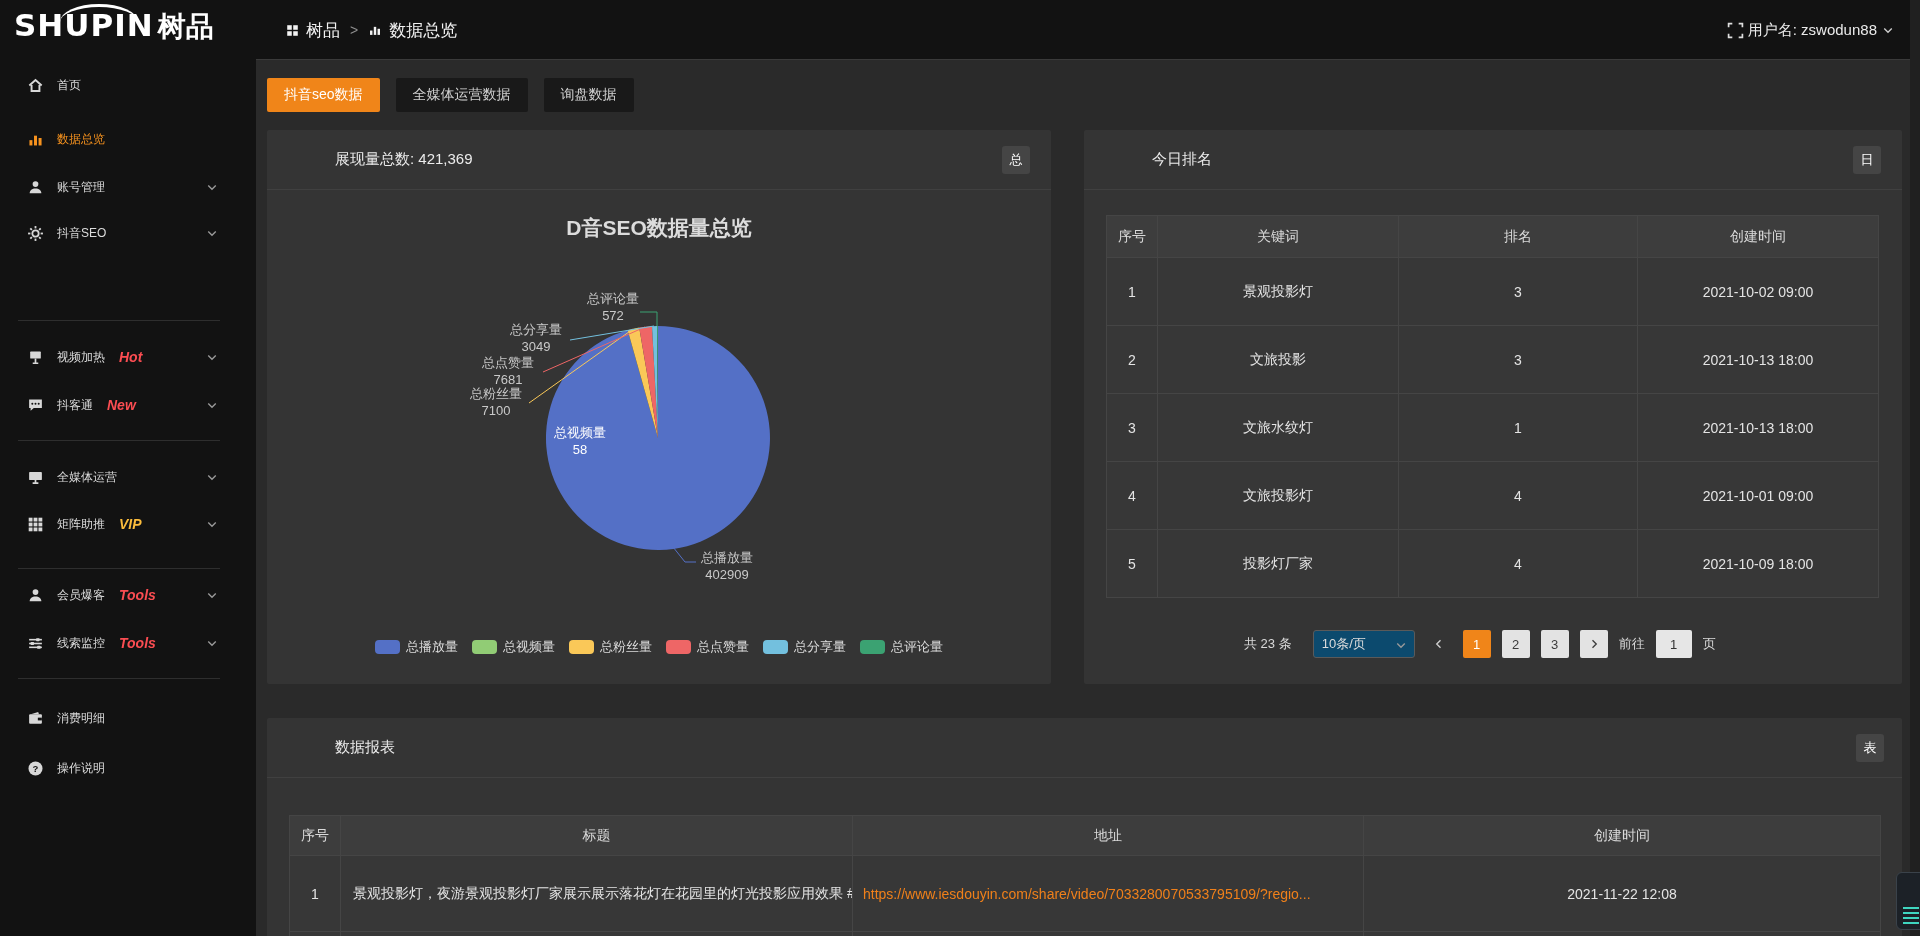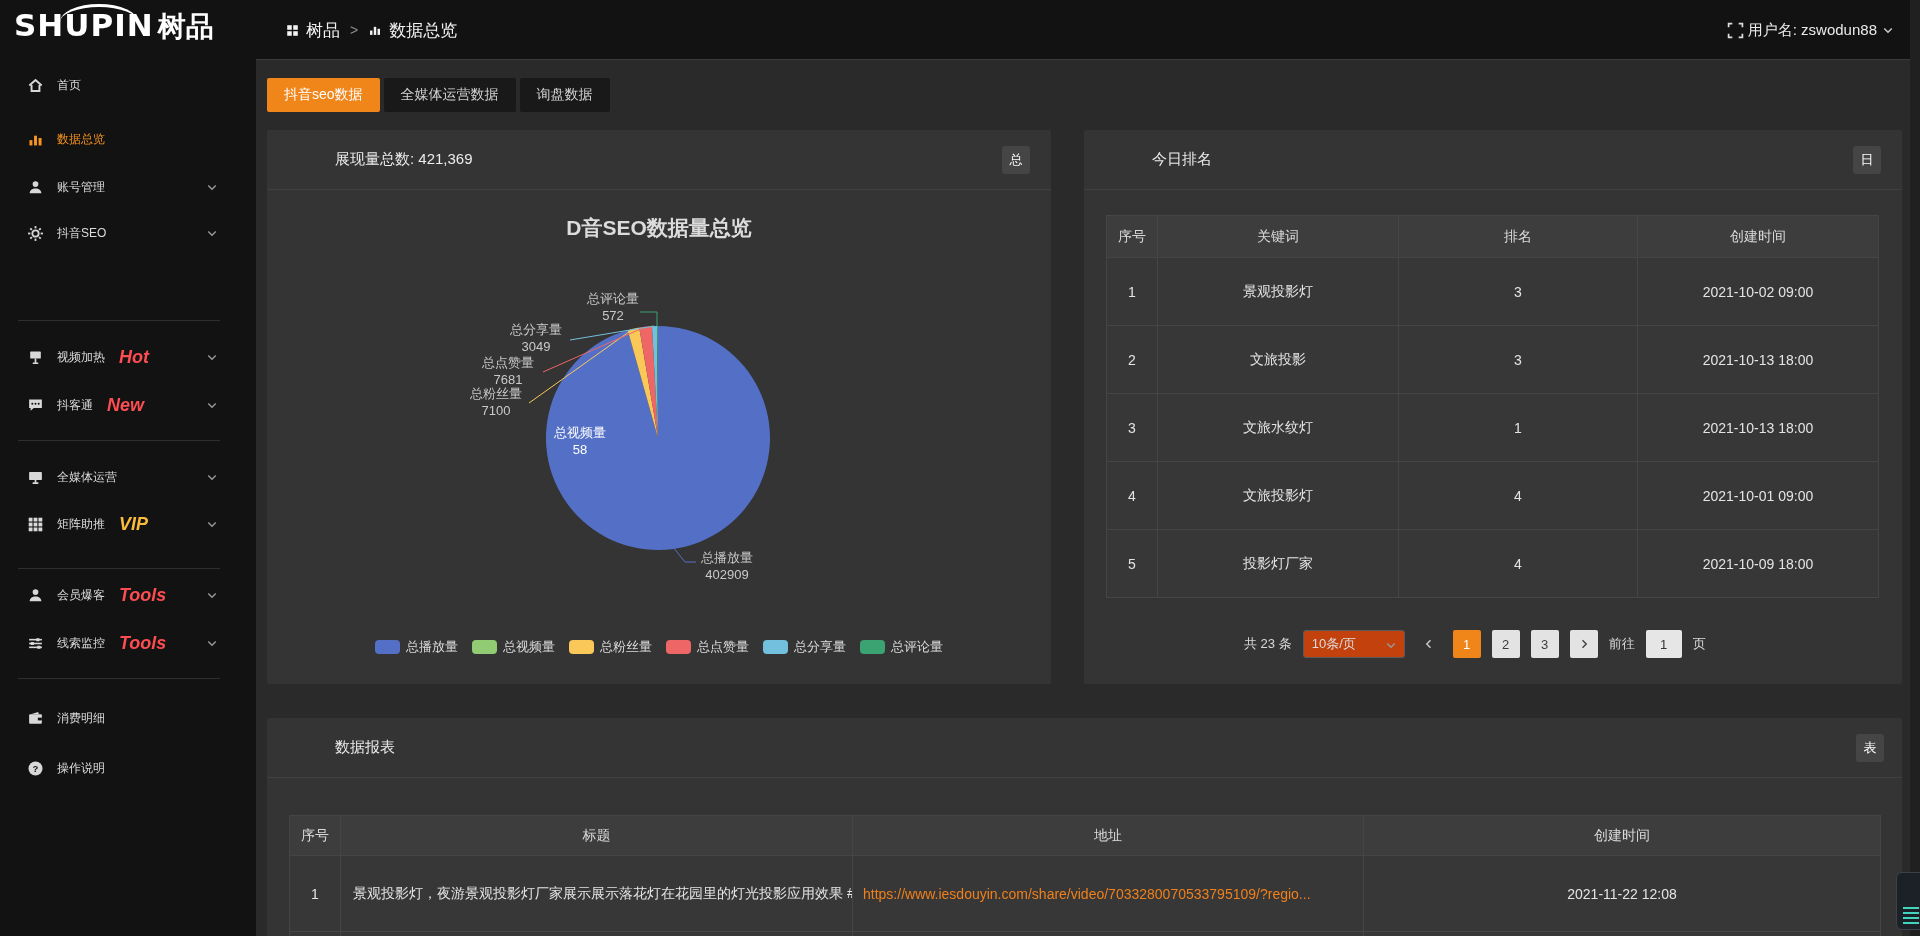--- a/index.html
+++ b/index.html
@@ -21,29 +21,29 @@
   .logo-en { font-size:31px; font-weight:800; color:#fff; letter-spacing:1px; font-family:"DejaVu Sans",sans-serif; }
   .logo-cn { font-size:28px; font-weight:800; color:#fff; margin-left:4px; }
   .logo-arc { position:absolute; left:46px; top:-3px; width:78px; height:18px; border-top:3px solid #fff; border-radius:50% 50% 0 0 / 100% 100% 0 0; }
   .nav-item { position:absolute; left:0; width:256px; height:30px; display:flex; align-items:center; cursor:pointer; color:#dcdcdc; }
   .nav-item .nico { width:17px; height:17px; margin-left:27px; color:#d8d8d8; flex:0 0 17px; }
   .nav-item .nico svg { width:17px; height:17px; display:block; }
   .nav-label { font-size:12px; margin-left:13px; }
   .nav-item.active { color:#f6921e; }
   .nav-item.active .nico { color:#f6921e; }
   .nav-item.active .nav-label { color:#f6921e; }
-  .nav-tag { font-size:18px; font-weight:bold; font-style:italic; margin-left:14px;text-align:right; }
+  .nav-tag { font-size:14px; font-weight:bold; font-style:italic; margin-left:14px;text-align:right; }
   .tag-red { color:#fb4d52; }
   .tag-yellow { color:#fbbc3c; }
   .nav-chev { position:absolute; right:38px; width:12px; height:12px; color:#9a9a9a; }
   .nav-chev svg { width:12px; height:12px; display:block; }
   .side-div { position:absolute; left:18px; width:202px; height:0; border-top:1px solid #2e2e2e; }
 
   
-  .tabrow { position:absolute; left:267px; top:78px; display:flex; gap:4px; }
+  .tabrow { position:absolute; left:267px; top:78px; display:flex; gap:16px; }
   .tabbtn { height:34px; padding:0 17px; display:flex; align-items:center; font-size:14px; border-radius:2px; background:#191919; color:#d2d2d2; cursor:pointer; }
   .tabbtn.active { background:#f08519; color:#fff; }
 
   
   .panel { position:absolute; background:#343434; border-radius:2px; }
   .panel-head { position:absolute; left:0; top:0; width:100%; height:60px; border-bottom:1px solid #404040; }
   .panel-title { position:absolute; left:20px; top:20px; font-size:15px; color:#ececec;margin-left:48px; }
   .corner-badge { position:absolute; right:21px; top:16px; width:28px; height:28px; background:#454545; border-radius:3px; color:#fff; font-size:13px; display:flex; align-items:center; justify-content:center; cursor:pointer; }
 
   
@@ -62,21 +62,21 @@
   table.dk th, table.dk td { border:1px solid #454545; font-weight:normal; text-align:center; overflow:hidden; white-space:nowrap; }
   table.dk th { background:#3d3d3d; color:#dadada; font-size:14px; }
   table.dk td { color:#e4e4e4; font-size:14px; background:#373737; }
 
   
   #rank-panel { left:1084px; top:130px; width:818px; height:554px; }
   #rank-table { position:absolute; left:22px; top:85px; width:772px; }
   #rank-table th { height:42px; }
   #rank-table td { height:68px; }
   .pagi { position:absolute; left:160px; top:500px; display:flex; align-items:center; gap:11px; font-size:13px; color:#d9d9d9; }
-  .pagi-select { width:102px; height:28px; background:#c2410c; border:1px solid #5a5a5a; border-radius:3px; display:flex; align-items:center; justify-content:space-between; padding:0 8px; cursor:pointer; color:#dcdcdc; }
+  .pagi-select { width:102px; height:28px; background:#0c4a6e; border:1px solid #5a5a5a; border-radius:3px; display:flex; align-items:center; justify-content:space-between; padding:0 8px; cursor:pointer; color:#dcdcdc;margin-left:10px; }
   .pagi-select .sel-chev { width:11px; height:11px; color:#9a9a9a; }
   .pg-arrow { width:26px; height:28px; display:flex; align-items:center; justify-content:center; color:#cfcfcf; cursor:pointer; }
   .pg-arrow svg, .sel-chev svg { width:12px; height:12px; display:block; }
   .pg-btn { min-width:28px; height:28px; border-radius:2px; background:#e3e3e3; color:#3c3c3c; display:flex; align-items:center; justify-content:center; font-size:13px; cursor:pointer; }
   .pg-btn.active { background:#f08519; color:#fff; }
   .pg-next { background:#e3e3e3; color:#3c3c3c; }
   .goto-input { width:36px; height:28px; border:none; border-radius:2px; background:#e6e6e6; color:#333; font-size:13px; text-align:center; font-family:inherit; }
 
   
   #report-panel { left:267px; top:718px; width:1635px; height:260px; }

